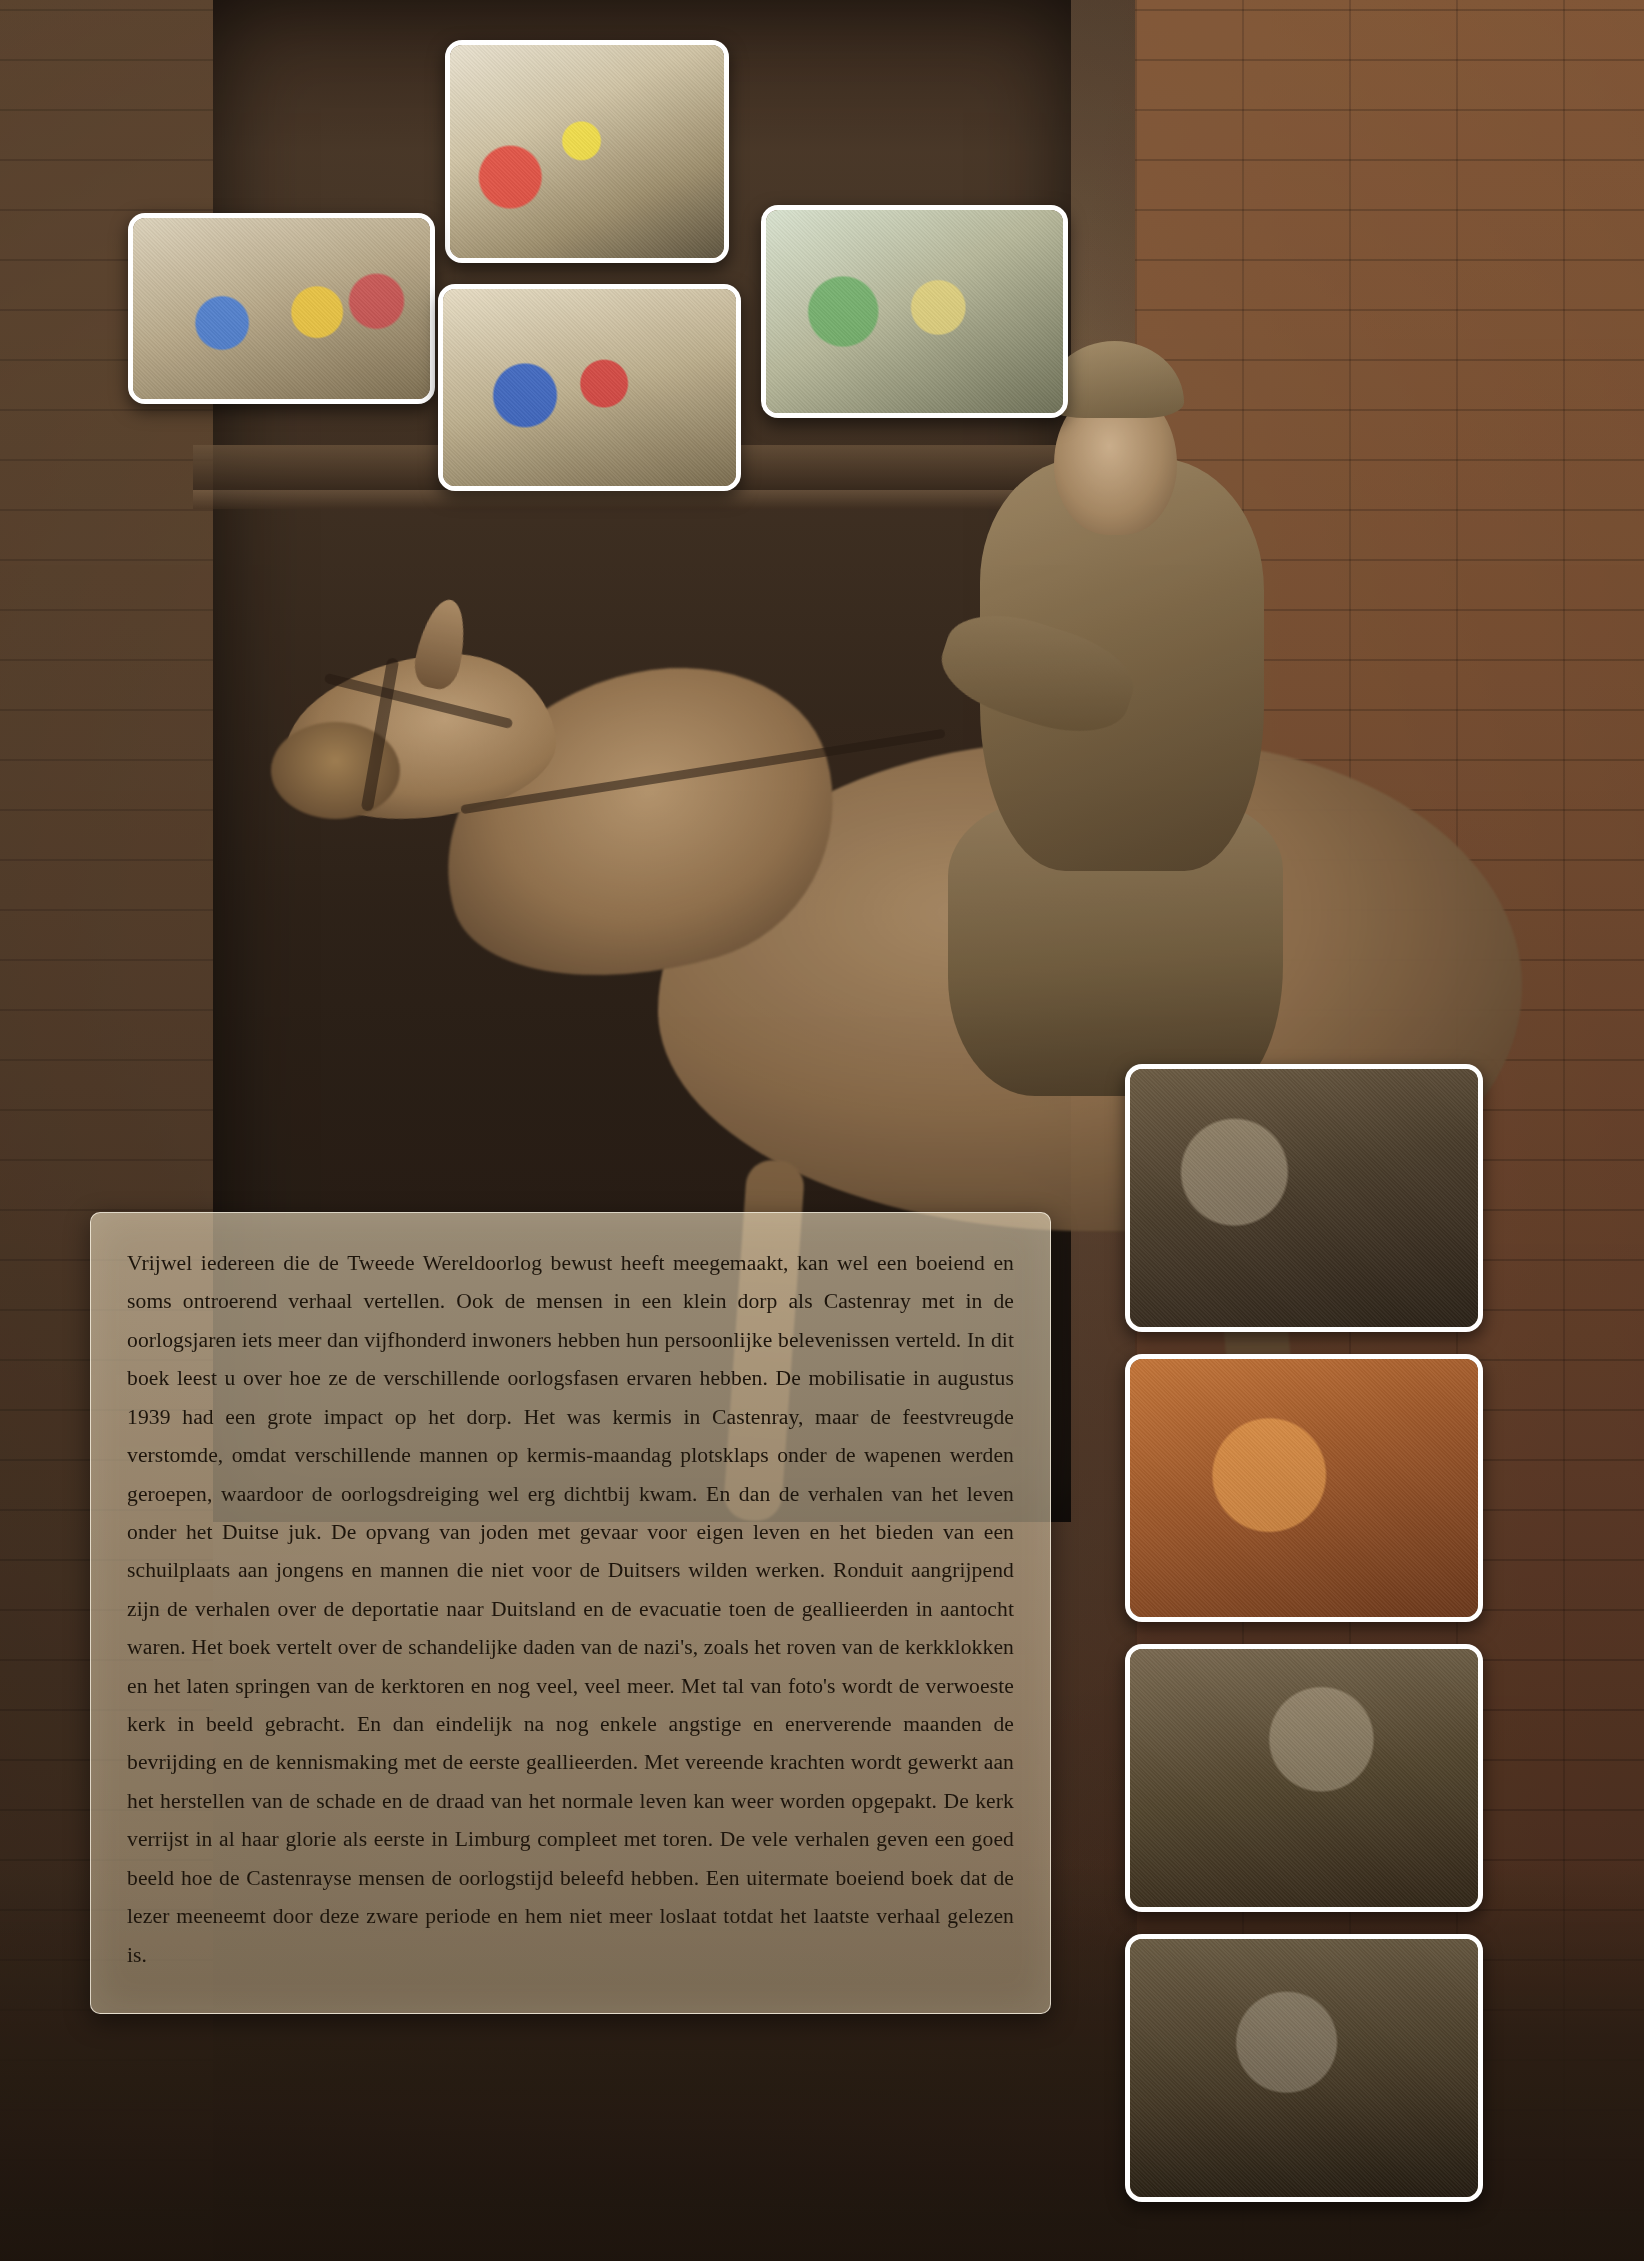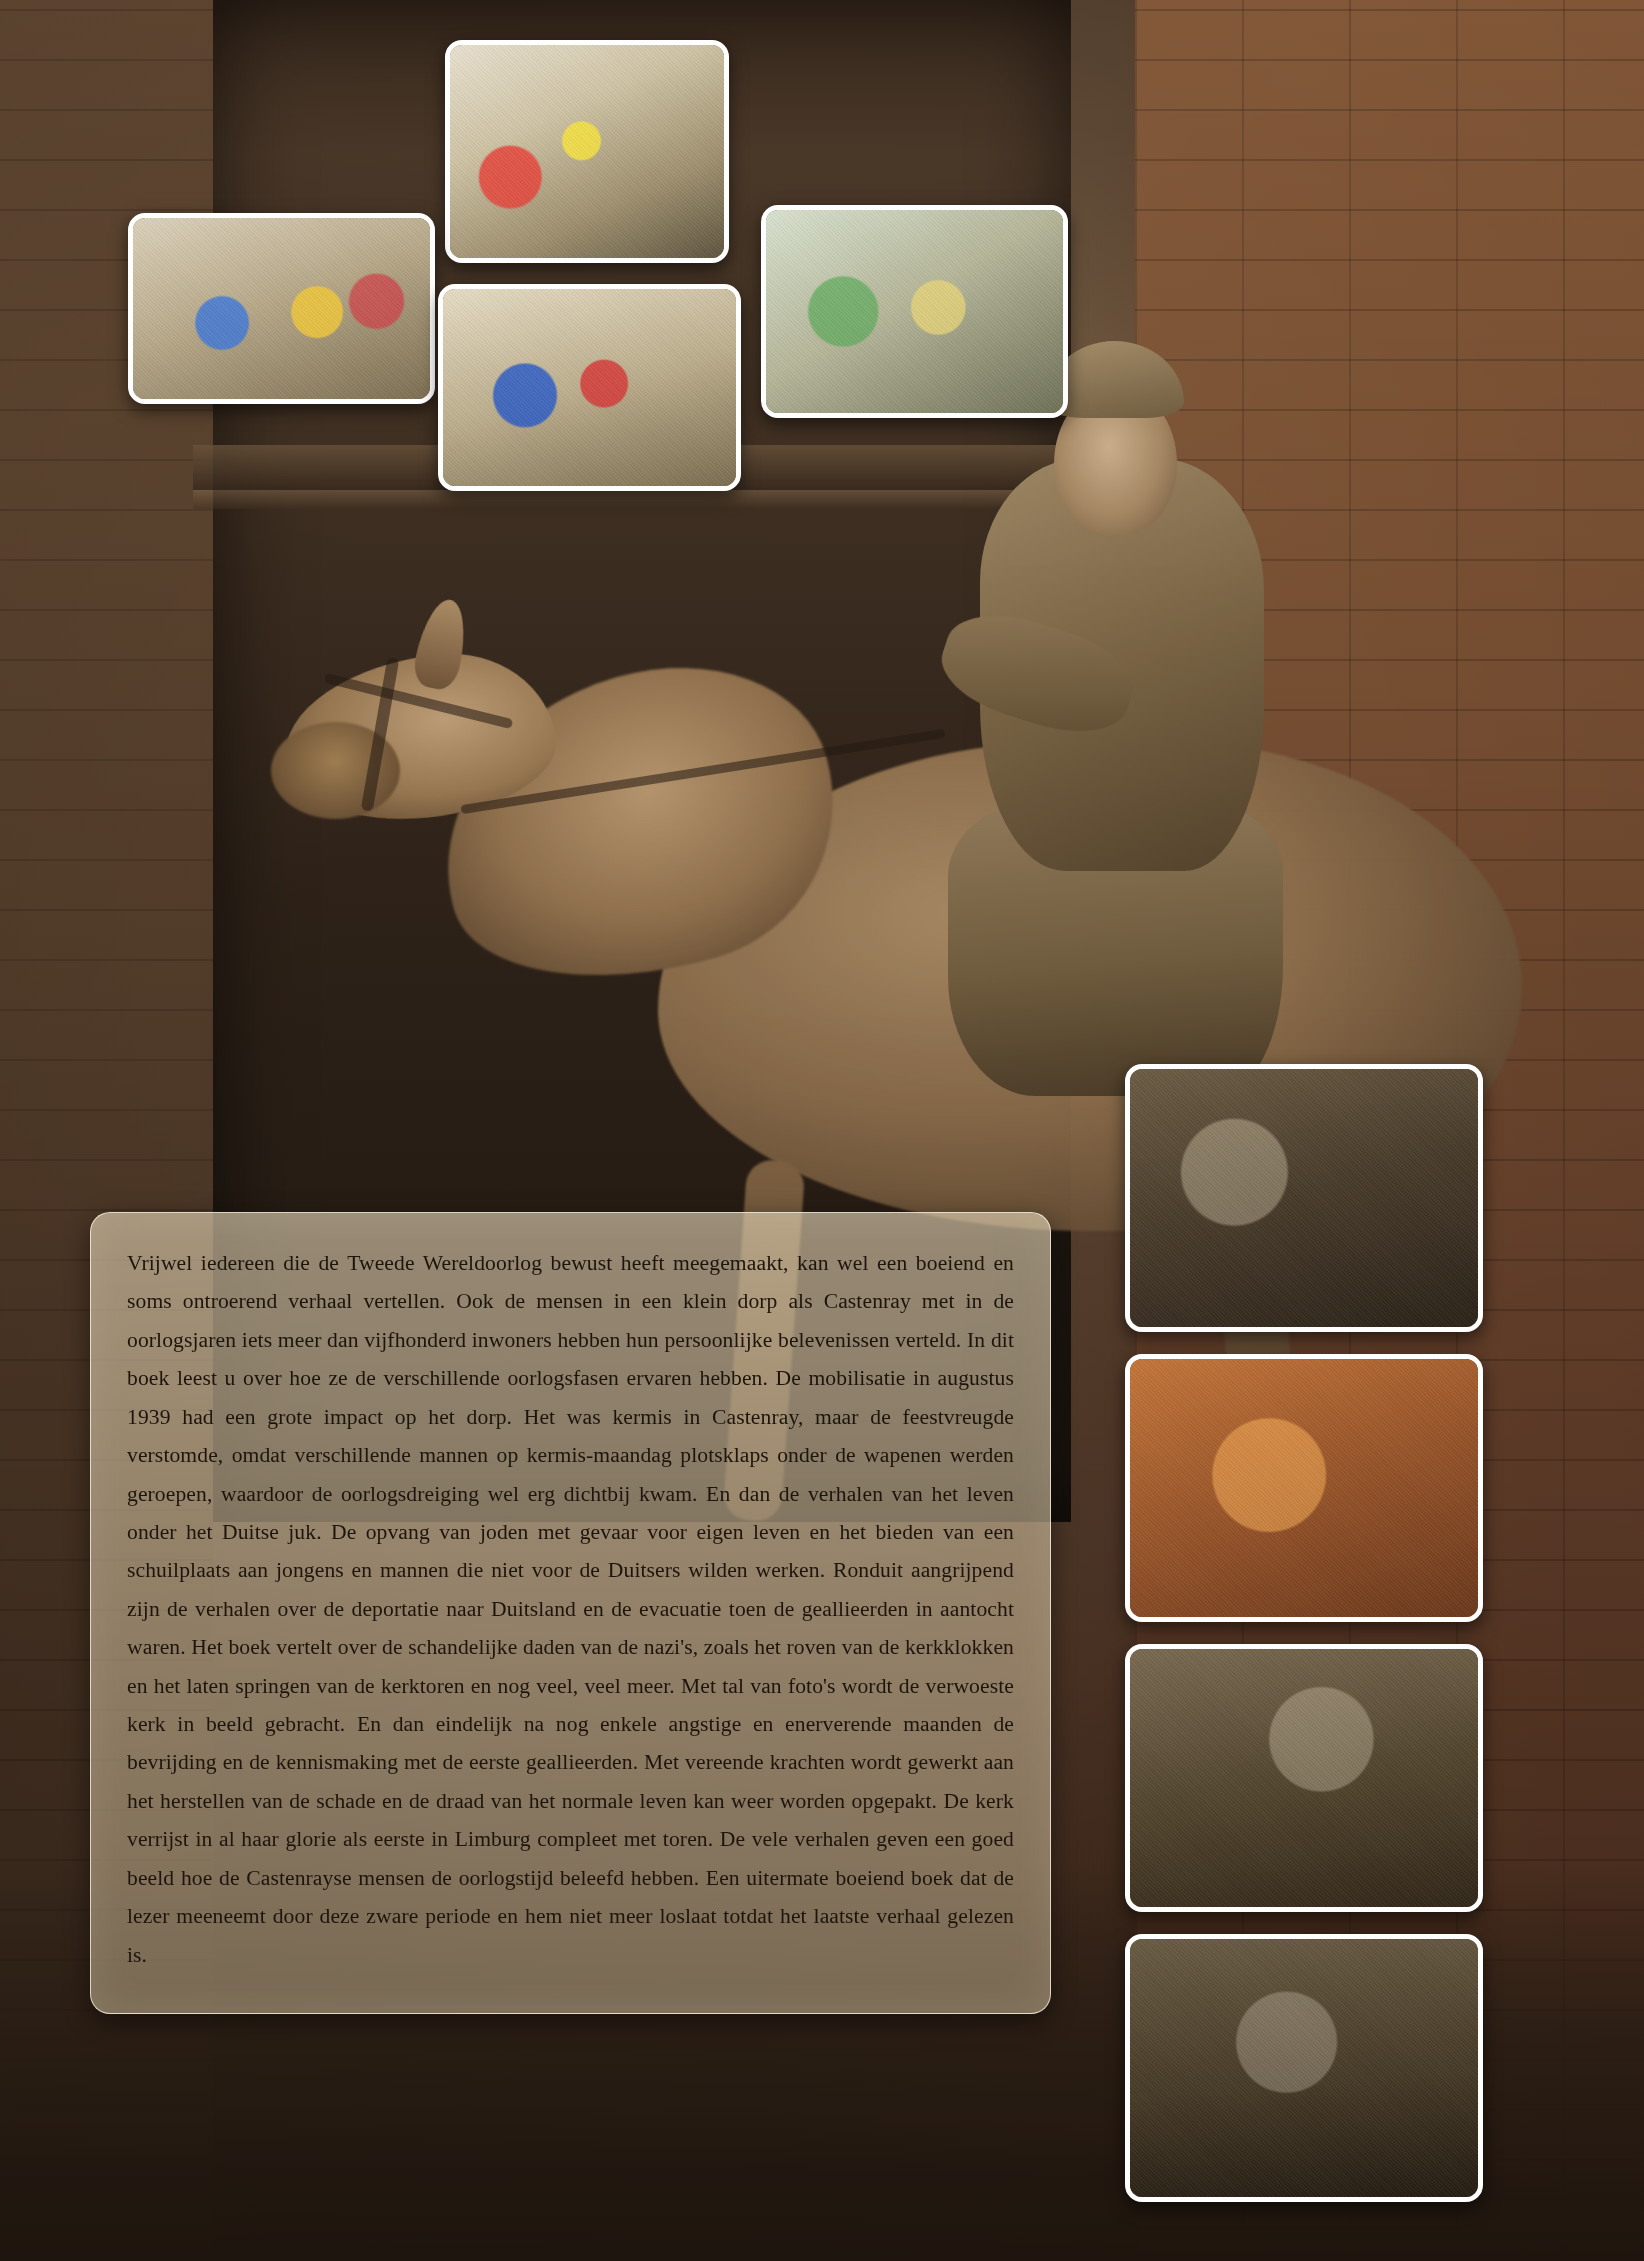--- a/index.html
+++ b/index.html
@@ -233,21 +233,21 @@
 
   
   .text-panel {
     position: absolute;
     left: 90px;
     top: 1212px;
     width: 961px;
     height: 802px;
     background: linear-gradient(180deg, rgba(222,206,176,0.62) 0%, rgba(206,188,156,0.58) 45%, rgba(186,168,136,0.55) 100%);
     border: 1.9px solid rgba(255,250,235,0.75);
-    border-radius: 20px;
+    border-radius: 10px;
     box-shadow: 0 7.7px 26px rgba(0,0,0,0.45), inset 0 0 39px rgba(255,245,220,0.12);
     box-sizing: border-box;
     padding: 31px 36px 26px 36px;
   }
   .text-panel p {
     margin: 0;
     color: #1d150c;
     font-family: "Liberation Serif", serif;
     font-size: 21.6px;
     line-height: 1.78;

